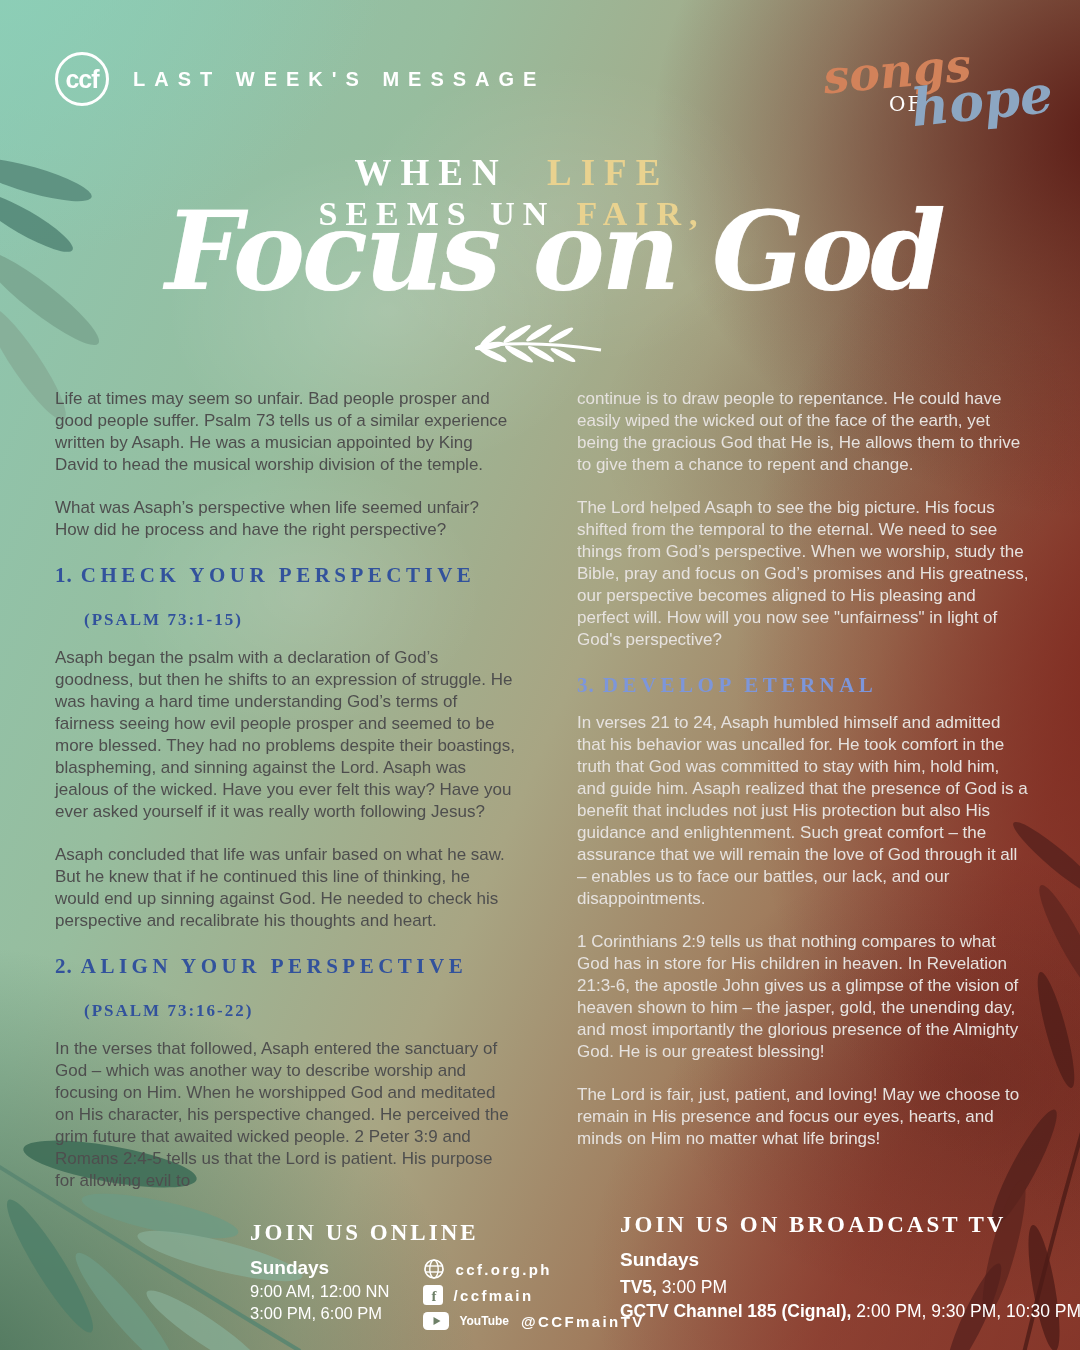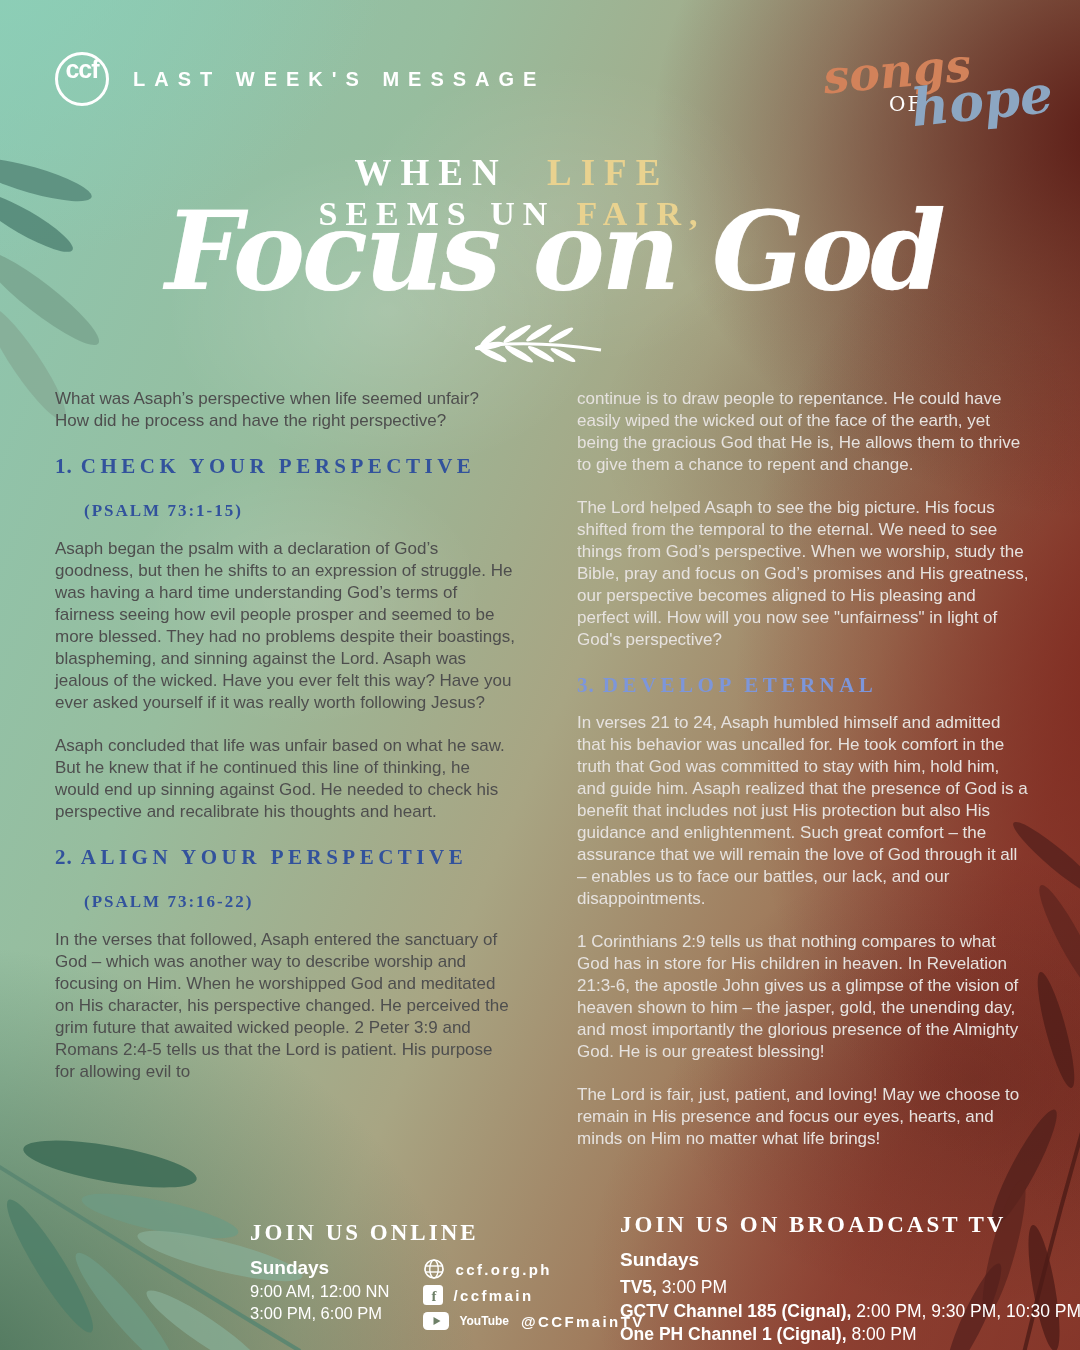--- a/index.html
+++ b/index.html
@@ -24,21 +24,21 @@
       radial-gradient(340px 260px at 78% 32%, rgba(40,5,5,0.14), transparent 72%),
       radial-gradient(420px 320px at 90% 80%, rgba(50,8,6,0.22), transparent 72%);
   }
   .deco { position:absolute; z-index:2; pointer-events:none; }
   .content { position:absolute; inset:0; z-index:3; }
 
   
   .logo-row { position:absolute; left:55px; top:52px; display:flex; align-items:center; gap:24px; }
   .ccf-logo {
     width:54px; height:54px; border:3.5px solid #fff; border-radius:50%;
-    display:flex; align-items:flex-start; justify-content:center;
+    display:flex; align-items:center; justify-content:center;
     color:#fff; font-weight:700; font-size:25px; letter-spacing:-1px;
   }
   .week-label { color:#fff; font-weight:700; font-size:20px; letter-spacing:9px; }
 
   .soh { position:absolute; right:58px; top:36px; width:215px; height:110px;
          font-family:"DejaVu Serif", serif; }
   .soh .songs { position:absolute; left:16px; top:8px; font-style:italic; font-weight:700;
                 font-size:46px; color:#d2825a; transform:rotate(-5deg); }
   .soh .of { position:absolute; left:82px; top:56px; font-size:20px; letter-spacing:2px;
              color:#fff; font-weight:400; }
@@ -153,20 +153,21 @@
         <ellipse cx="42" cy="14" rx="16" ry="3.4" fill="#fff" transform="rotate(-32 42 14)"></ellipse>
         <ellipse cx="44" cy="34" rx="16" ry="3.4" fill="#fff" transform="rotate(30 44 34)"></ellipse>
         <ellipse cx="64" cy="13" rx="15" ry="3.2" fill="#fff" transform="rotate(-32 64 13)"></ellipse>
         <ellipse cx="66" cy="34" rx="15" ry="3.2" fill="#fff" transform="rotate(30 66 34)"></ellipse>
         <ellipse cx="86" cy="15" rx="14" ry="3" fill="#fff" transform="rotate(-30 86 15)"></ellipse>
         <ellipse cx="88" cy="35" rx="14" ry="3" fill="#fff" transform="rotate(28 88 35)"></ellipse>
       </svg>
     </div>
 
     <div class="col col-left">
+      <p>Life at times may seem so unfair. Bad people prosper and good people suffer. Psalm 73 tells us of a similar experience written by Asaph. He was a musician appointed by King David to head the musical worship division of the temple.</p>
       <p>What was Asaph’s perspective when life seemed unfair? How did he process and have the right perspective?</p>
       <h3 class="sec-h">
         <span class="num">1.</span><span>CHECK YOUR PERSPECTIVE</span>
         <span class="ref">(PSALM 73:1-15)</span>
       </h3>
       <p>Asaph began the psalm with a declaration of God’s goodness, but then he shifts to an expression of struggle. He was having a hard time understanding God’s terms of fairness seeing how evil people prosper and seemed to be more blessed. They had no problems despite their boastings, blaspheming, and sinning against the Lord. Asaph was jealous of the wicked. Have you ever felt this way? Have you ever asked yourself if it was really worth following Jesus?</p>
       <p>Asaph concluded that life was unfair based on what he saw. But he knew that if he continued this line of thinking, he would end up sinning against God. He needed to check his perspective and recalibrate his thoughts and heart.</p>
       <h3 class="sec-h">
         <span class="num">2.</span><span>ALIGN YOUR PERSPECTIVE</span>
         <span class="ref">(PSALM 73:16-22)</span>
@@ -223,19 +224,18 @@
           </div>
         </div>
       </div>
 
       <div class="broadcast">
         <div class="f-h">JOIN US ON BROADCAST TV</div>
         <div class="day">Sundays</div>
         <div class="rows">
           <div class="b-row"><span class="b">TV5,</span><span> 3:00 PM</span></div>
           <div class="b-row"><span class="b">GCTV Channel 185 (Cignal),</span><span> 2:00 PM, 9:30 PM, 10:30 PM</span></div>
-          <div class="b-row"><span class="b">One PH Channel 1 (Cignal),</span><span> 8:00 PM</span></div>
         </div>
       </div>
 
     </div>
   </div>
 </div>
 
 </body></html>

